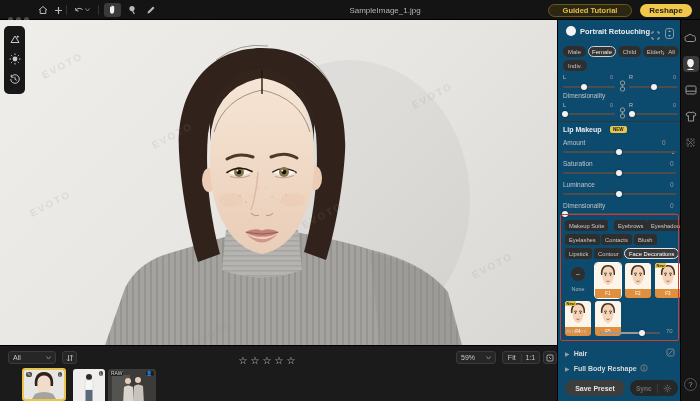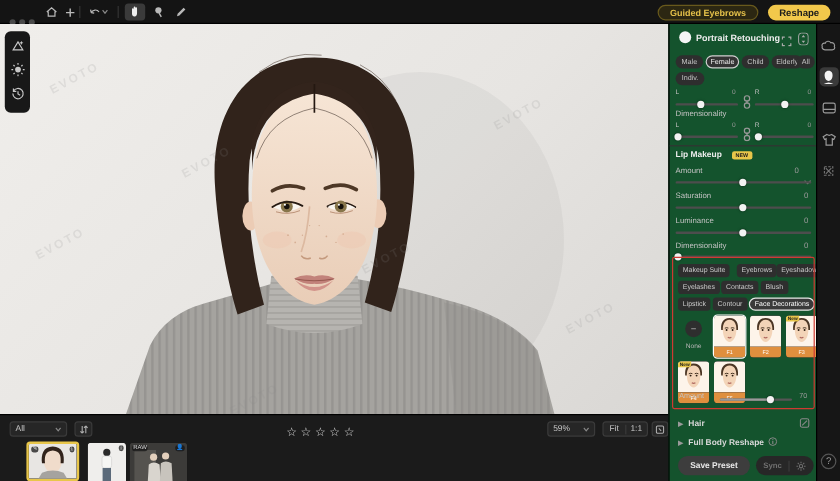--- a/index.html
+++ b/index.html
@@ -26,21 +26,21 @@
   #lefttools{left:4px;top:26px;width:21px;height:68px;background:#181818;border-radius:5px;display:flex;flex-direction:column;align-items:center;justify-content:space-around;padding:4px 0;}
 
   
   #bottombar{left:0;top:345px;width:557px;height:56px;background:#1b1b1b;border-top:1px solid #000;}
   .bb-box{background:#262626;border:1px solid #3a3a3a;border-radius:3px;color:#c8c8c8;font-size:7px;display:flex;align-items:center;}
   #stars span{color:#d8d8d8;font-size:10px;margin:0 1.5px;}
   .thumb{border-radius:3px;overflow:hidden;}
   .thumb-badge{position:absolute;background:rgba(20,20,20,.75);color:#ddd;font-size:5px;border-radius:2px;padding:0 1px;line-height:5px;height:5px;display:flex;align-items:center;}
 
   
-  #panel{left:557px;top:20px;width:123px;height:381px;background:#14532d;border-left:1px solid #000;}
+  #panel{left:557px;top:20px;width:123px;height:381px;background:#0c4a6e;border-left:1px solid #000;}
   .p-label{color:#c3c3c3;font-size:6.5px;}
   .p-val{color:#9a9a9a;font-size:6.5px;}
   .tabpill{background:#2e2e2e;border-radius:7px;color:#c6c6c6;font-size:6px;height:11px;display:flex;align-items:center;justify-content:center;padding:0 4px;}
   .tabpill.sel{border:1px solid #cfcfcf;background:#343434;color:#eee;}
   .track{position:absolute;height:2px;background:#4d4d4d;border-radius:1px;}
   .fill{position:absolute;height:2px;background:#8f8f8f;border-radius:1px;left:0;top:0;}
   .thumbdot{position:absolute;width:6px;height:6px;border-radius:50%;background:#f2f2f2;top:-2px;box-shadow:0 0 2px rgba(0,0,0,.6);}
   .mkbtn{background:#2e2e2e;border-radius:3px;color:#c9c9c9;font-size:5.8px;height:11px;display:flex;align-items:center;justify-content:center;padding:0 4px;}
   .mkbtn.sel{border:1px solid #e8e8e8;background:#3a3a3a;color:#fff;border-radius:7px;}
   .ptile{width:26px;height:35px;border-radius:3px;overflow:hidden;background:#2a2a2a;}
@@ -95,21 +95,22 @@
       <svg width="9" height="10" viewBox="0 0 9 10">
           <circle cx="4" cy="3.6" r="2.6" fill="#b9b9b9"></circle>
           <path d="M4.6 6 L6.4 9" stroke="#b9b9b9" stroke-width="1.2"></path>
         </svg>
     </div>
     <div class="abs tbtool" style="left:142px;top:3px;">
       <svg width="10" height="10" viewBox="0 0 10 10">
           <path d="M1.5 8.5 L2 6.5 L7 1.5 L8.5 3 L3.5 8 Z" fill="#b9b9b9"></path>
         </svg>
     </div>
-    <div class="abs pill-btn" id="guided" style="left:548px;top:3.5px;">Guided Eyebrows</div>
+    <div class="abs" id="doc-title" style="left:300px;top:6px;width:170px;text-align:center;">SampleImage_1.jpg</div>
+    <div class="abs pill-btn" id="guided" style="left:548px;top:3.5px;">Guided Tutorial</div>
     <div class="abs pill-btn" id="export" style="left:640px;top:3.5px;">Reshape</div>
   </div>
 
   <div class="abs" id="canvas">
     <svg width="557" height="325" viewBox="0 0 557 325">
       <defs>
         <linearGradient id="skin" x1="0" y1="0" x2="0" y2="1">
           <stop offset="0" stop-color="#f6e5d5"></stop>
             <stop offset="1" stop-color="#e9cdb7"></stop>
         </linearGradient>

